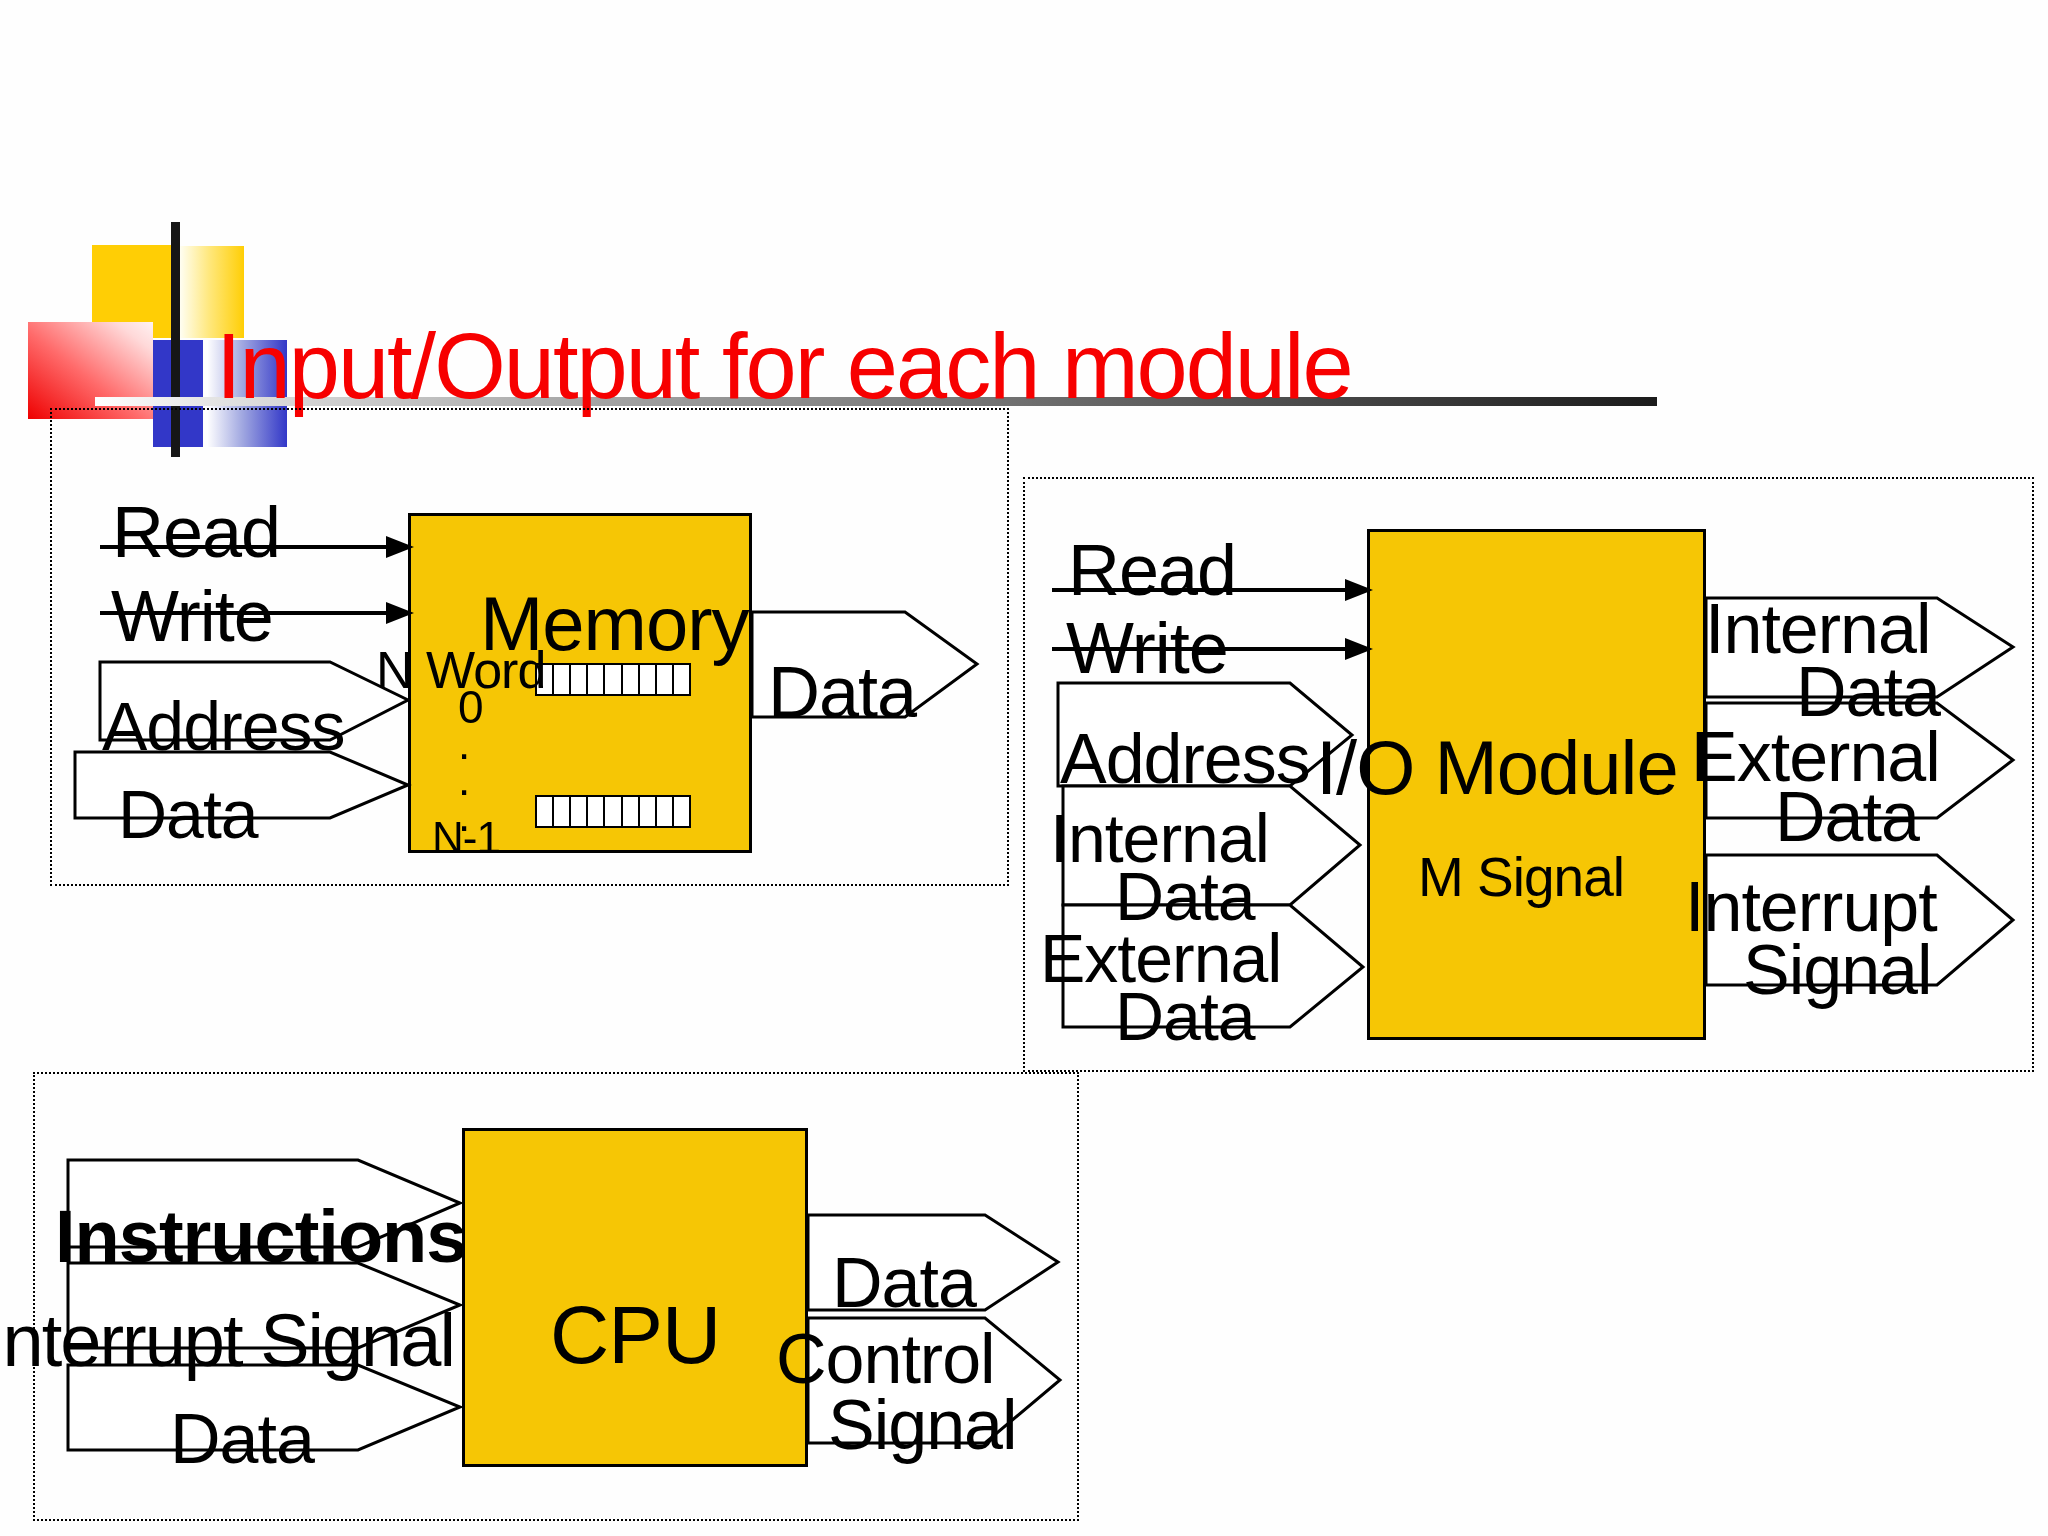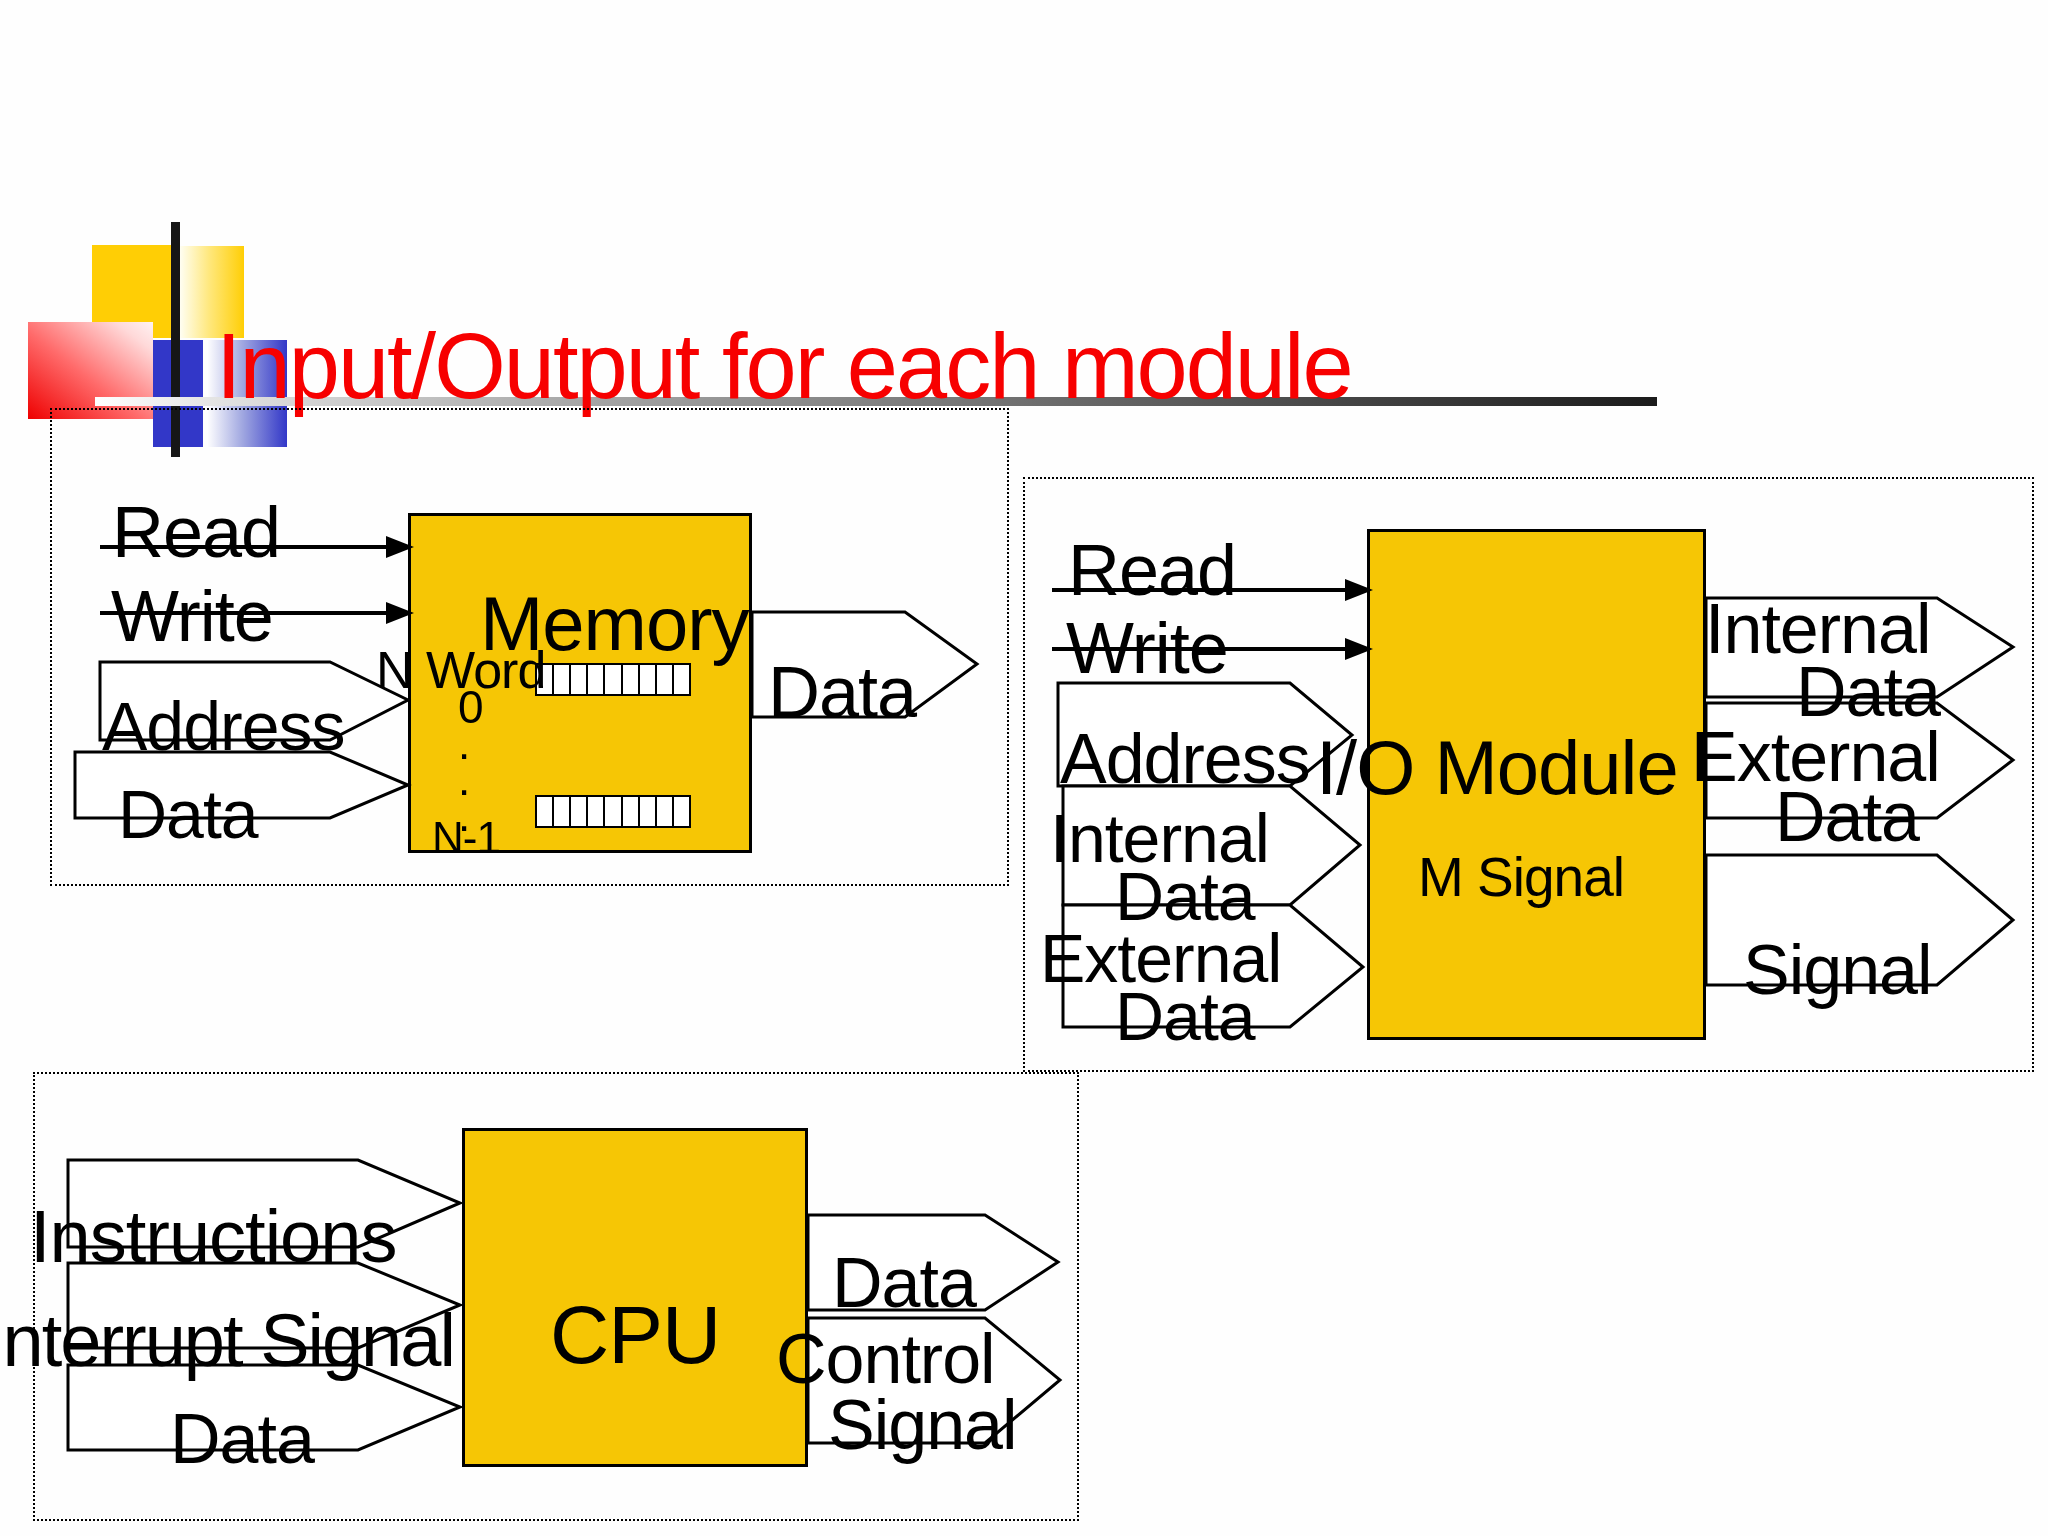--- a/index.html
+++ b/index.html
@@ -127,23 +127,24 @@
   <div class="lbl" style="left:1316px;top:698px;font-size:76px;">I/O Module</div>
   <div class="lbl" style="left:1050px;top:772px;font-size:68px;">Internal</div>
   <div class="lbl" style="left:1115px;top:830px;font-size:68px;">Data</div>
   <div class="lbl" style="left:1040px;top:892px;font-size:68px;">External</div>
   <div class="lbl" style="left:1115px;top:950px;font-size:68px;">Data</div>
   <div class="lbl" style="left:1418px;top:818px;font-size:55px;">M Signal</div>
   <div class="lbl" style="left:1705px;top:562px;font-size:70px;">Internal</div>
   <div class="lbl" style="left:1796px;top:625px;font-size:70px;">Data</div>
   <div class="lbl" style="left:1691px;top:690px;font-size:70px;">External</div>
   <div class="lbl" style="left:1775px;top:750px;font-size:70px;">Data</div>
+  <div class="lbl" style="left:1685px;top:840px;font-size:70px;">Interrupt</div>
   <div class="lbl" style="left:1743px;top:903px;font-size:70px;">Signal</div>
 
-  <div class="lbl" style="left:30px;top:1168px;font-size:74px;">Instructions</div>
+  <div class="lbl" style="left:55px;top:1168px;font-size:74px;font-weight:bold;">Instructions</div>
   <div class="lbl" style="left:-16px;top:1272px;font-size:74px;letter-spacing:-2px;">Interrupt Signal</div>
   <div class="lbl" style="left:170px;top:1372px;font-size:70px;">Data</div>
   <div class="lbl" style="left:550px;top:1262px;font-size:82px;">CPU</div>
   <div class="lbl" style="left:832px;top:1216px;font-size:70px;">Data</div>
   <div class="lbl" style="left:776px;top:1292px;font-size:70px;">Control</div>
   <div class="lbl" style="left:828px;top:1358px;font-size:70px;">Signal</div>
 
 </div>
 
 </body></html>

